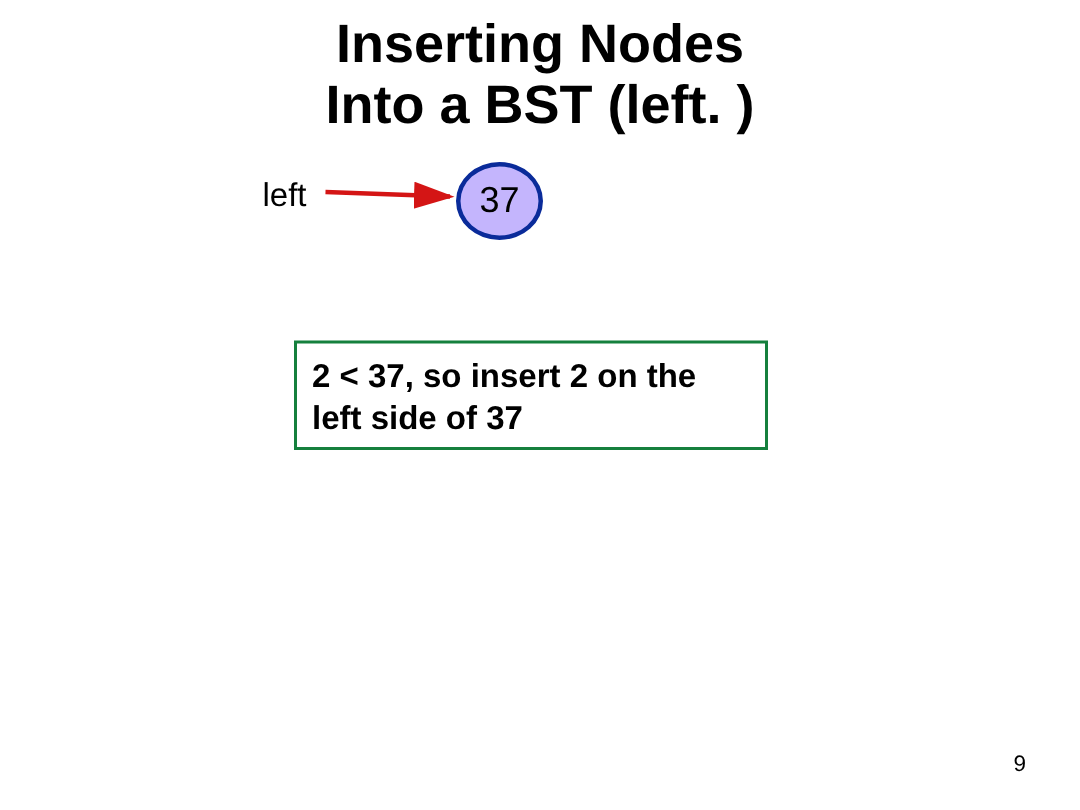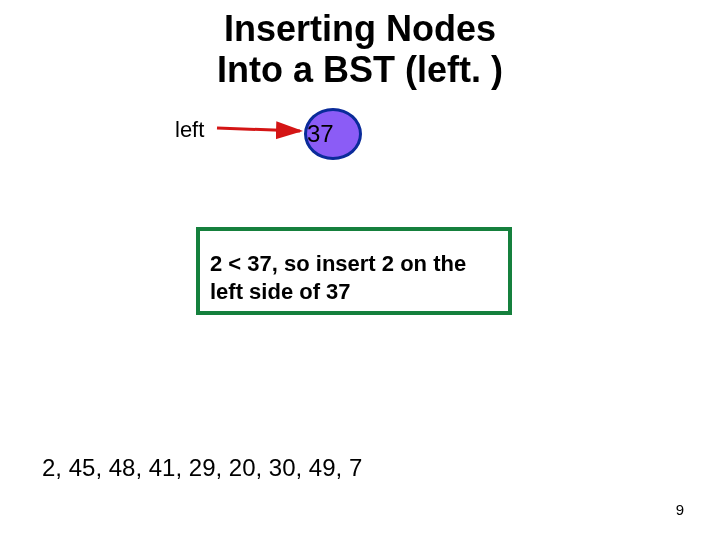--- a/index.html
+++ b/index.html
@@ -34,44 +34,44 @@
     left: 175px;
     font-size: 22px;
     font-weight: 400;
   }
   .node-circle {
     position: absolute;
     border: 3px solid #0a2b9a;
     border-radius: 50%;
     display: flex;
     align-items: center;
-    justify-content: flex-start;
+    justify-content: center;
     font-size: 24px;
-    background: #8b5cf6;
+    background: #c4b5fd;
     box-sizing: border-box;
   }
   #node-37 {
     top: 108px;
     left: 304px;
     width: 58px;
     height: 52px;
   }
   .arrow-svg {
     position: absolute;
     top: 120px;
     left: 215px;
     overflow: visible;
   }
   .explain-box {
     position: absolute;
     top: 227px;
     left: 196px;
     width: 316px;
-    border: 4px solid #15803d;
-    padding: 19px 10px 6px 10px;
+    border: 2px solid #15803d;
+    padding: 8px 10px 6px 10px;
     font-size: 22px;
     font-weight: 700;
     line-height: 1.25;
     box-sizing: border-box;
   }
   .sequence {
     position: absolute;
     top: 454px;
     left: 42px;
     font-size: 24px;
@@ -105,17 +105,16 @@
   </svg>
 
   <div id="node-37" class="node-circle">
     <span>37</span>
   </div>
 
   <div class="explain-box">
     <span>2 &lt; 37, so insert 2 on the left side of 37</span>
   </div>
 
-  <div class="sequence">2, 45, 48, 41, 29, 20, 30, 49, 7</div>
 
   <div class="page-num">9</div>
 
 </div>
 
 </body></html>

